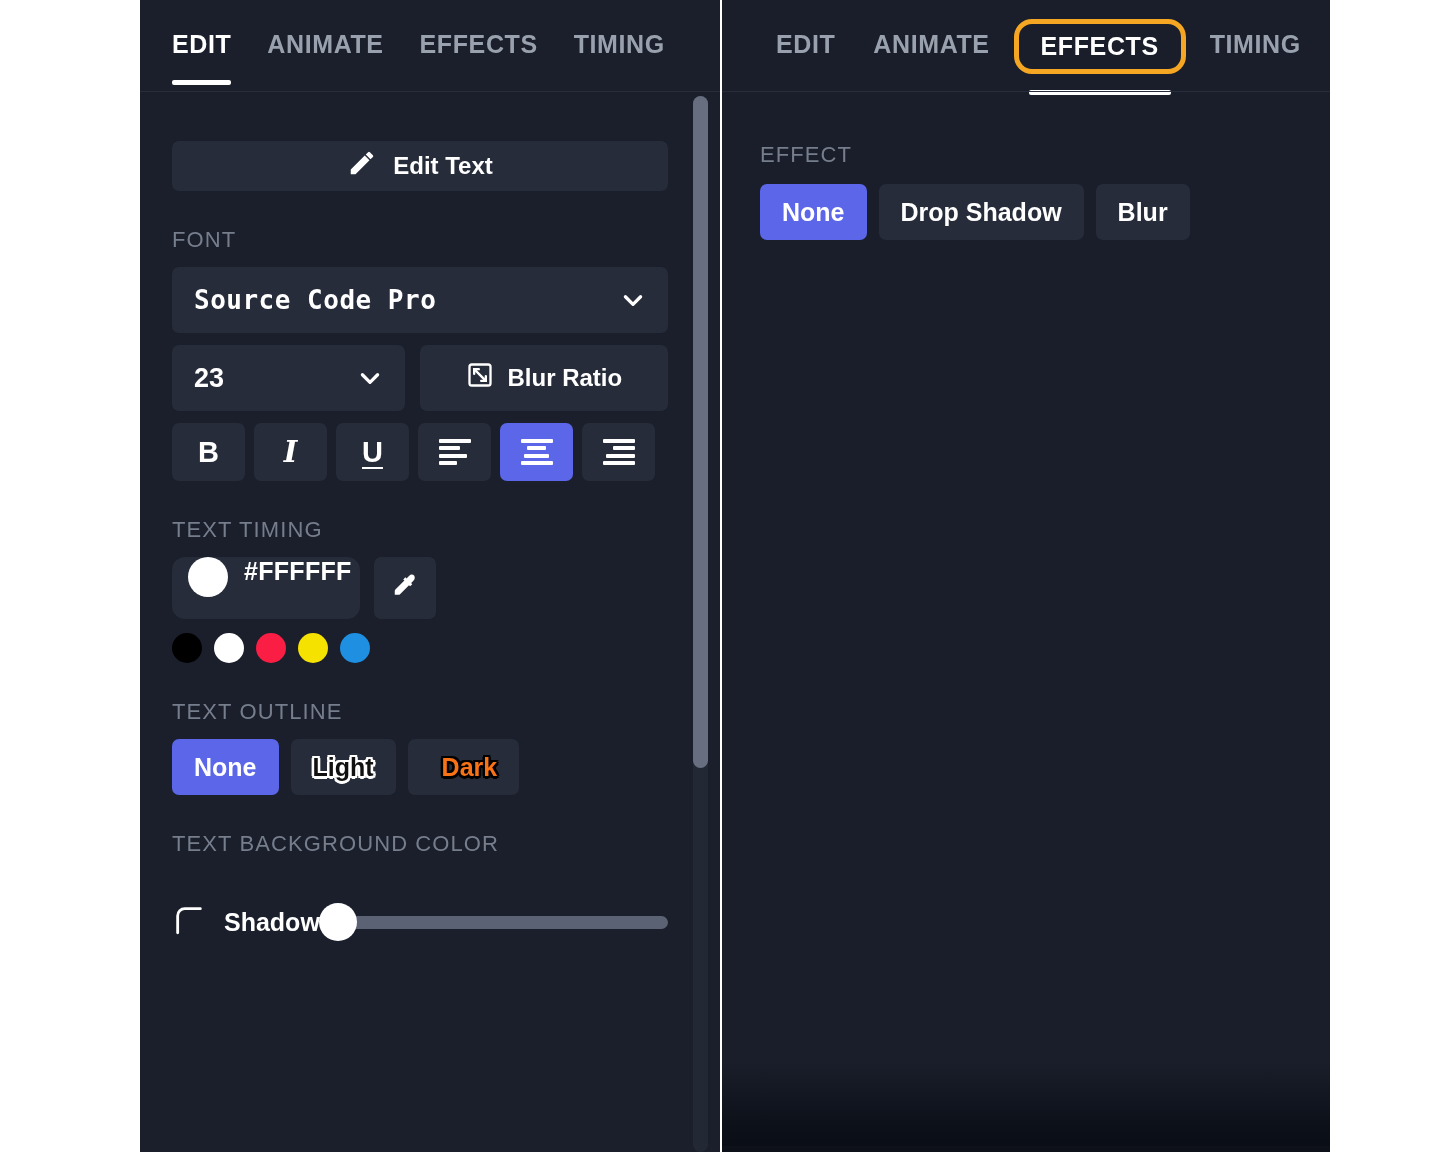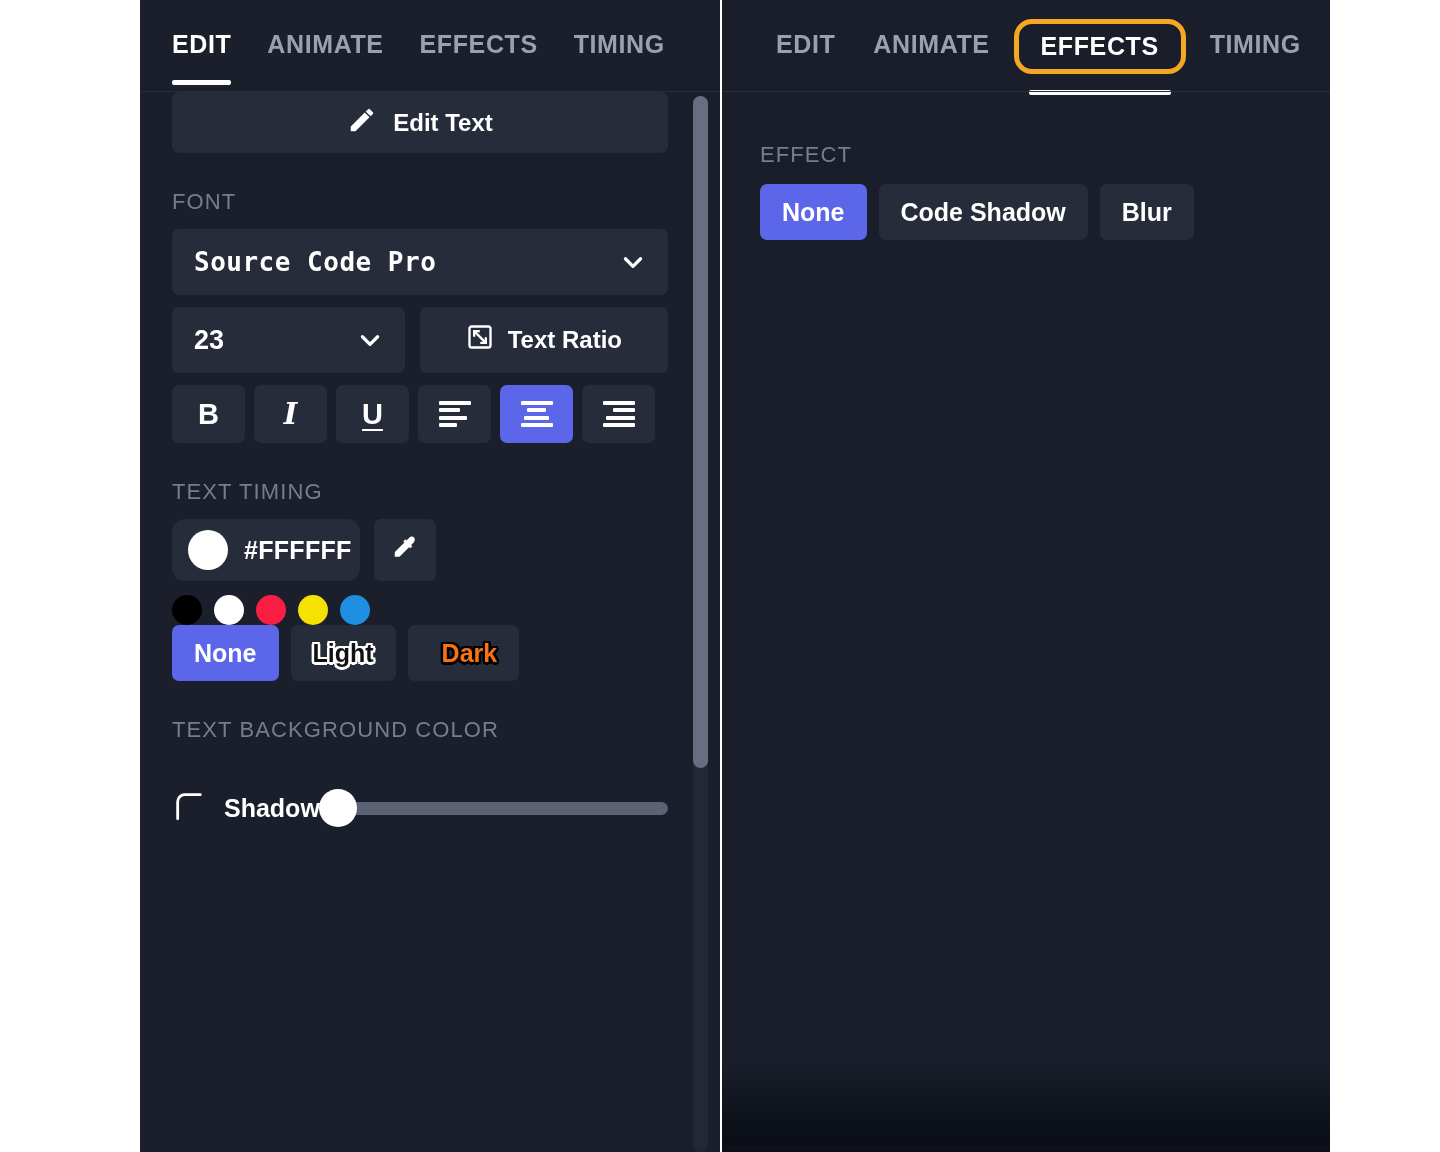--- a/index.html
+++ b/index.html
@@ -103,31 +103,32 @@
     bottom: 0;
     padding: 0;
   }
   .content-col {
     position: absolute;
     left: 32px; top: 0;
     width: 496px;
   }
 
   .btn-wide {
-    height: 61px;
+    height: 50px;
     background: #262c3a;
     border-radius: 7px;
     display: flex;
     align-items: center;
     justify-content: center;
     gap: 16px;
     color: #ffffff;
     font-size: 24px;
     font-weight: bold;
     cursor: pointer;
+    margin-top: 49px;
   }
 
   .section-label {
     color: #767d8c;
     font-size: 22px;
     letter-spacing: 1.1px;
     margin-top: 36px;
     margin-bottom: 14px;
   }
 
@@ -216,21 +217,20 @@
   .align-ico.r i:nth-child(3) { width: 88%; }
   .align-ico.r i:nth-child(4) { width: 100%; }
 
   
   .color-row { display: flex; gap: 14px; }
   .color-field {
     width: 188px; height: 62px;
     background: #262c3a;
     border-radius: 13px;
     display: flex;
-    align-items: center;
     padding: 0 16px;
     gap: 16px;
     box-sizing: border-box;
     cursor: pointer;
   }
   .swatch-big {
     width: 40px; height: 40px;
     border-radius: 50%;
     flex: none;
   }
@@ -428,21 +428,21 @@
         </div>
         <div class="lock-box">
           <span>
             <svg width="28" height="28" viewBox="0 0 24 24" fill="none" stroke="#ffffff" stroke-width="2">
               <rect x="3" y="3" width="18" height="18" rx="2"></rect>
               <path d="M7 11V7h4" stroke-linecap="round"></path>
               <path d="M17 13v4h-4" stroke-linecap="round"></path>
               <path d="M8.5 8.5l7 7" stroke-linecap="round"></path>
             </svg>
           </span>
-          <span>Text Ratio</span>
+          <span>Blur Ratio</span>
         </div>
       </div>
 
       <div class="fmt-row">
         <div class="fmt-btn">
           <span class="glyph">B</span>
         </div>
         <div class="fmt-btn">
           <span class="glyph ital">I</span>
         </div>
@@ -490,20 +490,21 @@
         </div>
       </div>
       <div class="preset-row">
         <span class="preset" id="p0" style="background: rgb(0, 0, 0);"></span>
         <span class="preset" id="p1" style="background: rgb(255, 255, 255);"></span>
         <span class="preset" id="p2" style="background: rgb(250, 30, 68);"></span>
         <span class="preset" id="p3" style="background: rgb(245, 226, 0);"></span>
         <span class="preset" id="p4" style="background: rgb(30, 143, 225);"></span>
       </div>
 
+      <div class="section-label">TEXT OUTLINE</div>
       <div class="pill-row">
         <div class="pill on">
           <span>None</span>
         </div>
         <div class="pill outline-light">
           <span>Light</span>
         </div>
         <div class="pill outline-dark">
           <span>Dark</span>
         </div>
@@ -551,21 +552,21 @@
     </div>
   </div>
 
   <div class="right-body">
     <div class="section-label">EFFECT</div>
     <div class="effect-row">
       <div class="effect-btn on">
         <span>None</span>
       </div>
       <div class="effect-btn">
-        <span>Code Shadow</span>
+        <span>Drop Shadow</span>
       </div>
       <div class="effect-btn">
         <span>Blur</span>
       </div>
     </div>
   </div>
 
   <div class="bottom-rail"></div>
 </div>
 

